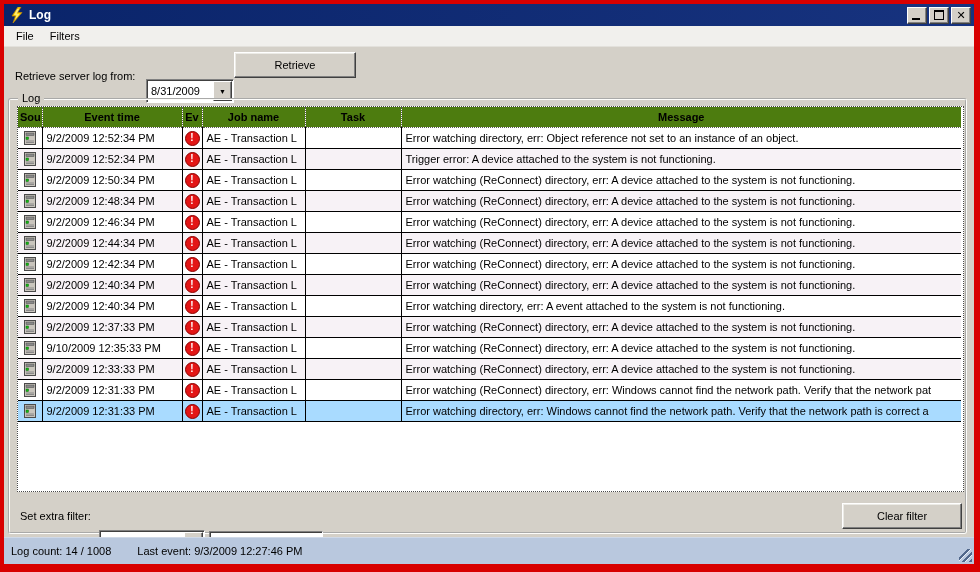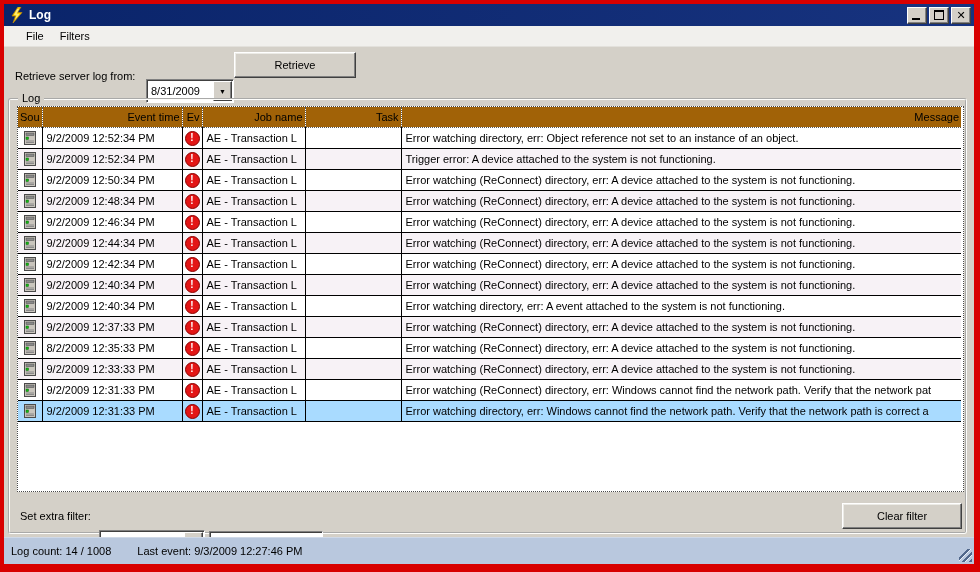--- a/index.html
+++ b/index.html
@@ -30,21 +30,21 @@
     box-shadow:inset -1px -1px 0 #808080;
     display:flex;align-items:center;justify-content:center;
     position:relative;cursor:default;
   }
   .glyph-min{width:8px;height:2px;background:#000;position:absolute;left:4px;bottom:3px;}
   .glyph-max{width:8px;height:7px;border:1px solid #000;border-top-width:2px;}
   .glyph-close{font-size:11px;font-weight:bold;line-height:1;font-family:"DejaVu Sans",sans-serif;}
   
   .menubar{
     height:20px;flex:0 0 20px;background:#F1F0ED;
-    display:flex;align-items:center;padding-left:14px;
+    display:flex;align-items:center;padding-left:4px;
     border-bottom:1px solid #E3E1DC;
   }
   .menu-item{padding:2px 8px;cursor:default;}
   
   .content{flex:1;position:relative;background:#D4D0C8;}
   .lbl{position:absolute;white-space:nowrap;}
   
   .btn{
     background:#D4D0C8;
     border-top:1px solid #FFFFFF;border-left:1px solid #FFFFFF;
@@ -80,23 +80,23 @@
   .groupbox .legend{
     position:absolute;top:-8px;left:8px;background:#D4D0C8;padding:0 4px;
   }
   
   .table-wrap{
     position:absolute;left:7px;top:6px;width:945px;height:384px;
     border:1px dotted #4a4a4a;background:#fff;overflow:hidden;
   }
   table.log{border-collapse:collapse;table-layout:fixed;width:943px;}
   table.log th{
-    background:#a16207;font-weight:normal;height:20px;
+    background:#4d7c0f;font-weight:bold;height:20px;
     border-right:1px dotted #5a5a5a;border-bottom:1px dotted #5a5a5a;
-    overflow:hidden;white-space:nowrap;text-align:right;padding:0 2px;
+    overflow:hidden;white-space:nowrap;text-align:center;padding:0 2px;
   }
   table.log th:last-child{border-right:none;}
   table.log td{
     height:20px;border-right:1px solid #000;border-bottom:1px solid #000;
     padding:0 0 0 4px;white-space:nowrap;overflow:hidden;font-size:11px;
   }
   table.log td:last-child{border-right:none;}
   table.log td.c-icon{padding:0;text-align:center;}
   tr.row-odd td{background:#FFFFFF;}
   tr.row-even td{background:#F7F2F6;}
@@ -397,21 +397,21 @@
   <span class="src-icon">
     <svg width="14" height="16" viewBox="0 0 14 16">
       <rect x="1.5" y="1.5" width="11" height="13" fill="#C9C5BD" stroke="#4a4a4a"></rect>
       <rect x="3" y="3" width="8" height="2.5" fill="#8a8a8a" stroke="#4a4a4a" stroke-width="0.5"></rect>
       <rect x="3" y="7" width="2.5" height="2.5" fill="#15B915" stroke="#0a6a0a" stroke-width="0.5"></rect>
       <line x1="3" y1="11" x2="11" y2="11" stroke="#8a8a8a"></line>
       <line x1="3" y1="12.5" x2="11" y2="12.5" stroke="#8a8a8a"></line>
     </svg>
   </span>
 </td>
-                <td>8/2/2009 12:35:33 PM</td>
+                <td>9/10/2009 12:35:33 PM</td>
                 <td class="c-icon">
   <span class="err-icon">!</span>
 </td>
                 <td>AE - Transaction L</td>
                 <td></td>
                 <td>Error watching (ReConnect) directory, err: A device attached to the system is not functioning.</td>
               </tr>
               <tr class="row-even">
                 <td class="c-icon">
   <span class="src-icon">

